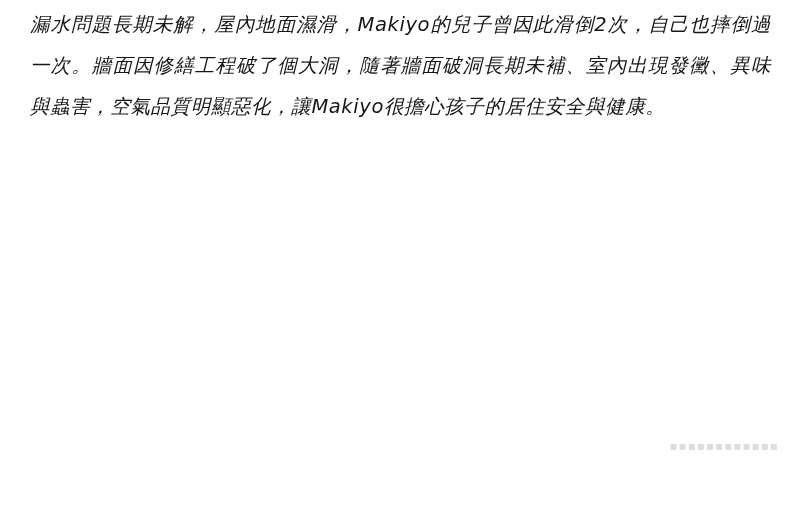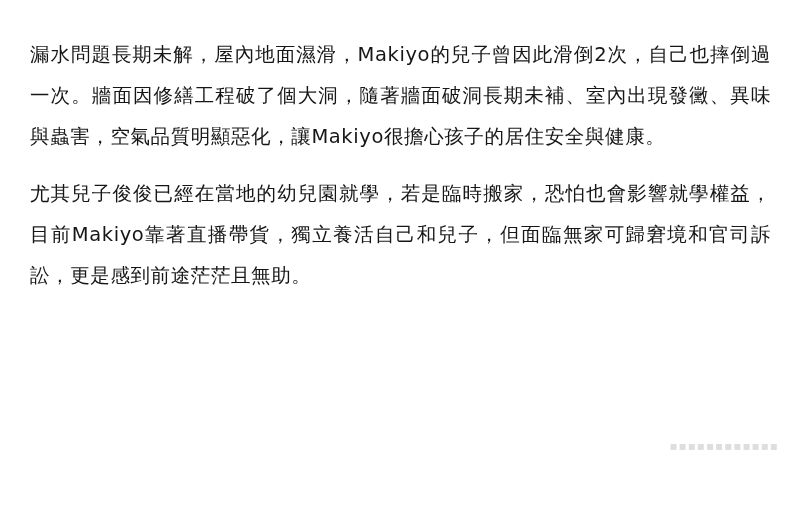--- a/index.html
+++ b/index.html
@@ -16,21 +16,22 @@
     position: relative;
   }
   .page {
     position: absolute;
     left: 0;
     top: 0;
     width: 793px;
     height: 454px;
     background: #ffffff;
     box-sizing: border-box;
-    padding: 34px 22px 0 30px;
+    padding: 4px 22px 0 30px;
+    font-style: italic;
   }
   .article {
     display: block;
   }
   .para {
     font-size: 19.5px;
     line-height: 41px;
     letter-spacing: 0.6px;
     text-align: justify;
     text-justify: inter-ideograph;
@@ -65,19 +66,18 @@
     line-height: 12px;
   }
 </style>
 </head>
 <body>
 
 <div class="page">
   <div class="article">
     <p class="para">漏水問題長期未解，屋內地面濕滑，Makiyo的兒子曾因此滑倒2次，自己也摔倒過一次。牆面因修繕工程破了個大洞，隨著牆面破洞長期未補、室內出現發黴、異味與蟲害，空氣品質明顯惡化，讓Makiyo很擔心孩子的居住安全與健康。</p>
     <div class="gap-sm"></div>
-    <p class="para">尤其兒子俊俊已經在當地的幼兒園就學，若是臨時搬家，恐怕也會影響就學權益，目前Makiyo靠著直播帶貨，獨立養活自己和兒子，但面臨無家可歸窘境和官司訴訟，更是感到前途茫茫且無助。</p>
     <div class="gap-xs"></div>
   </div>
   <div class="bottom-artifact">
     <span>▪▪▪▪▪▪▪▪▪▪▪▪</span>
   </div>
 </div>
 
 </body></html>

